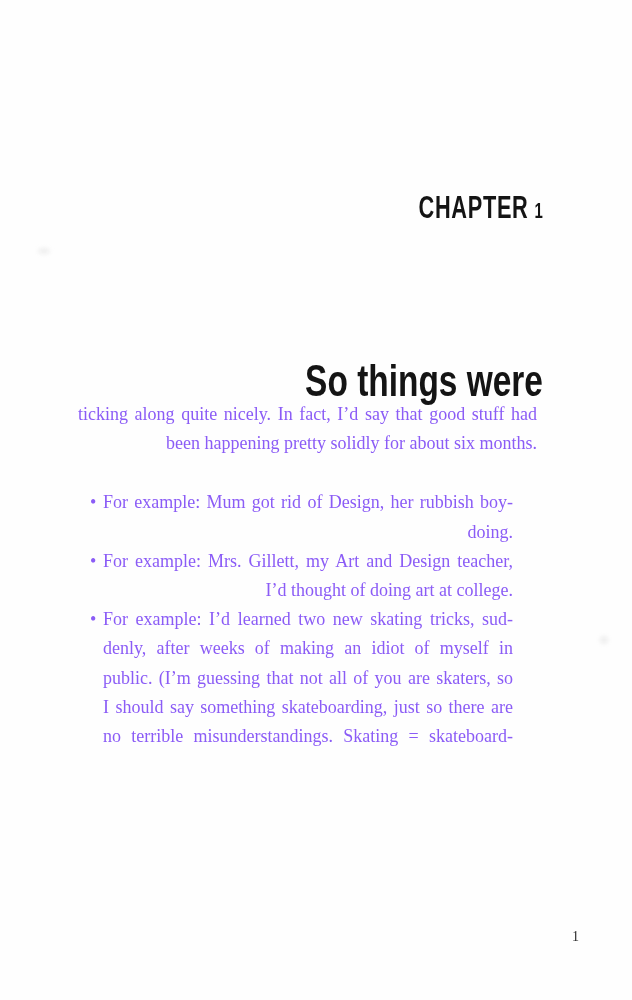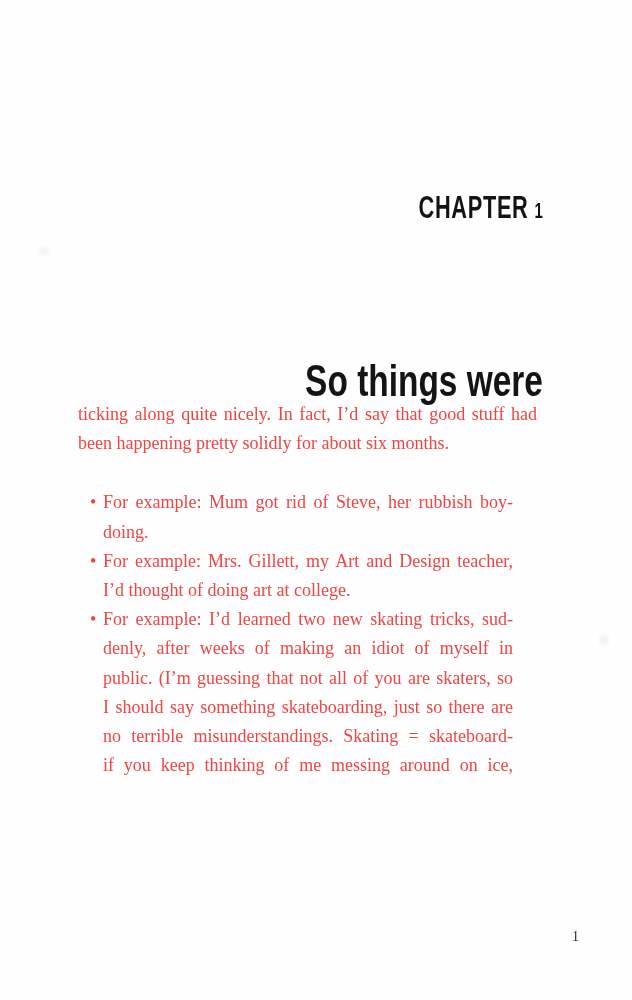--- a/index.html
+++ b/index.html
@@ -23,23 +23,23 @@
   .opening{
     position:absolute;top:359px;right:89px;white-space:nowrap;
     font-family:"Liberation Sans","DejaVu Sans",sans-serif;
     font-weight:700;font-size:44px;line-height:44px;
     color:#141414;transform:scaleX(0.76);transform-origin:100% 50%;
   }
 
   
   .bodycol{
     position:absolute;left:78px;top:400px;width:459px;
-    font-size:18px;line-height:29.2px;color:#ef4444;
+    font-size:18px;line-height:29.2px;color:#8b5cf6;
   }
-  .line{height:29.2px;line-height:29.2px;position:relative;text-align:left;}
+  .line{height:29.2px;line-height:29.2px;position:relative;text-align:right;}
   .line.j{text-align:justify;text-align-last:justify;text-justify:inter-word;}
   .list{margin-top:30px;}
   .list .line{margin-left:25px;margin-right:24px;}
   .marker{position:absolute;left:-13px;top:0;}
 
   
   .folio{
     position:absolute;left:572px;top:929px;
     font-size:14px;color:#2a2a2a;
   }
@@ -70,21 +70,21 @@
           <span class="txt">ticking along quite nicely. In fact, I’d say that good stuff had</span>
         </div>
 
         <div class="line">
           <span class="txt">been happening pretty solidly for about six months.</span>
         </div>
       </div>
     <div class="list">
 
         <div class="line j">
-          <span class="marker">•</span><span class="txt">For example: Mum got rid of Steve, her rubbish boy-</span>
+          <span class="marker">•</span><span class="txt">For example: Mum got rid of Design, her rubbish boy-</span>
         </div>
 
         <div class="line">
           <span class="txt">doing.</span>
         </div>
 
         <div class="line j">
           <span class="marker">•</span><span class="txt">For example: Mrs. Gillett, my Art and Design teacher,</span>
         </div>
 
@@ -108,21 +108,18 @@
         <div class="line j">
           <span class="txt">I should say something skateboarding, just so there are</span>
         </div>
 
         <div class="line j">
           <span class="txt">no terrible misunderstandings. Skating = skateboard-</span>
         </div>
 
 
 
-        <div class="line j">
-          <span class="txt">if you keep thinking of me messing around on ice,</span>
-        </div>
       </div>
   </div>
 
   <div class="folio">1</div>
 
 </div>
 
 </body></html>

